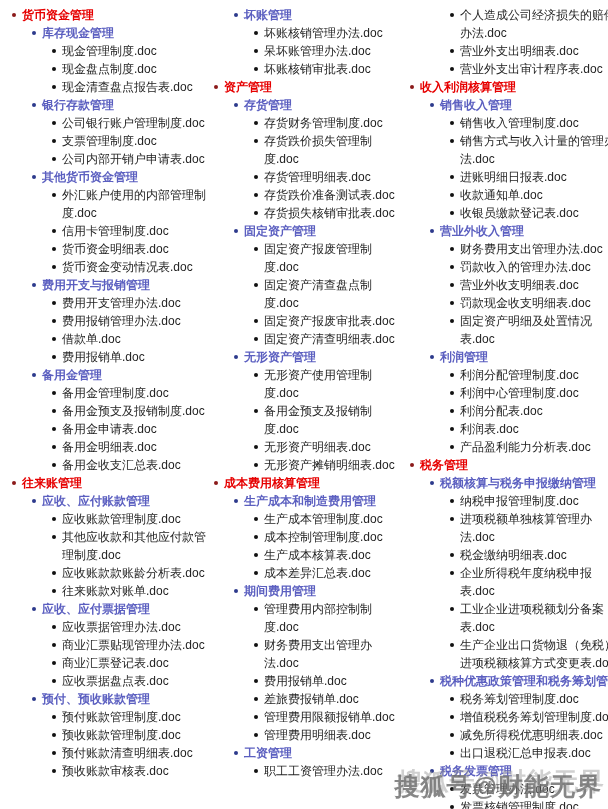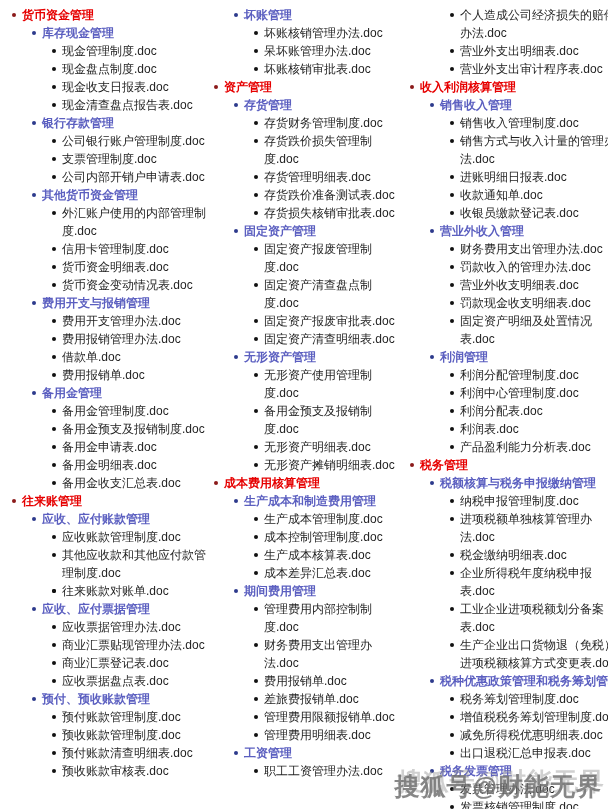--- a/index.html
+++ b/index.html
@@ -53,21 +53,20 @@
 </head>
 <body style="--c-l1: #e60000; --c-l2: #5b5fc0; --c-item: #1f1f1f;">
 
 <div class="page">
   <div class="columns">
     <div class="column">
         <div class="row lvl1"><span class="bullet"></span><span class="txt">货币资金管理</span></div>
         <div class="row lvl2"><span class="bullet"></span><span class="txt">库存现金管理</span></div>
         <div class="row lvl3"><span class="bullet"></span><span class="txt">现金管理制度.doc</span></div>
         <div class="row lvl3"><span class="bullet"></span><span class="txt">现金盘点制度.doc</span></div>
-        <div class="row lvl3"><span class="bullet"></span><span class="txt">现金收支日报表.doc</span></div>
         <div class="row lvl3"><span class="bullet"></span><span class="txt">现金清查盘点报告表.doc</span></div>
         <div class="row lvl2"><span class="bullet"></span><span class="txt">银行存款管理</span></div>
         <div class="row lvl3"><span class="bullet"></span><span class="txt">公司银行账户管理制度.doc</span></div>
         <div class="row lvl3"><span class="bullet"></span><span class="txt">支票管理制度.doc</span></div>
         <div class="row lvl3"><span class="bullet"></span><span class="txt">公司内部开销户申请表.doc</span></div>
         <div class="row lvl2"><span class="bullet"></span><span class="txt">其他货币资金管理</span></div>
         <div class="row lvl3"><span class="bullet"></span><span class="txt">外汇账户使用的内部管理制度.doc</span></div>
         <div class="row lvl3"><span class="bullet"></span><span class="txt">信用卡管理制度.doc</span></div>
         <div class="row lvl3"><span class="bullet"></span><span class="txt">货币资金明细表.doc</span></div>
         <div class="row lvl3"><span class="bullet"></span><span class="txt">货币资金变动情况表.doc</span></div>
@@ -79,21 +78,21 @@
         <div class="row lvl2"><span class="bullet"></span><span class="txt">备用金管理</span></div>
         <div class="row lvl3"><span class="bullet"></span><span class="txt">备用金管理制度.doc</span></div>
         <div class="row lvl3"><span class="bullet"></span><span class="txt">备用金预支及报销制度.doc</span></div>
         <div class="row lvl3"><span class="bullet"></span><span class="txt">备用金申请表.doc</span></div>
         <div class="row lvl3"><span class="bullet"></span><span class="txt">备用金明细表.doc</span></div>
         <div class="row lvl3"><span class="bullet"></span><span class="txt">备用金收支汇总表.doc</span></div>
         <div class="row lvl1"><span class="bullet"></span><span class="txt">往来账管理</span></div>
         <div class="row lvl2"><span class="bullet"></span><span class="txt">应收、应付账款管理</span></div>
         <div class="row lvl3"><span class="bullet"></span><span class="txt">应收账款管理制度.doc</span></div>
         <div class="row lvl3"><span class="bullet"></span><span class="txt">其他应收款和其他应付款管理制度.doc</span></div>
-        <div class="row lvl3"><span class="bullet"></span></div>
+        <div class="row lvl3"><span class="bullet"></span><span class="txt">应收账款款账龄分析表.doc</span></div>
         <div class="row lvl3"><span class="bullet"></span><span class="txt">往来账款对账单.doc</span></div>
         <div class="row lvl2"><span class="bullet"></span><span class="txt">应收、应付票据管理</span></div>
         <div class="row lvl3"><span class="bullet"></span><span class="txt">应收票据管理办法.doc</span></div>
         <div class="row lvl3"><span class="bullet"></span><span class="txt">商业汇票贴现管理办法.doc</span></div>
         <div class="row lvl3"><span class="bullet"></span><span class="txt">商业汇票登记表.doc</span></div>
         <div class="row lvl3"><span class="bullet"></span><span class="txt">应收票据盘点表.doc</span></div>
         <div class="row lvl2"><span class="bullet"></span><span class="txt">预付、预收账款管理</span></div>
         <div class="row lvl3"><span class="bullet"></span><span class="txt">预付账款管理制度.doc</span></div>
         <div class="row lvl3"><span class="bullet"></span><span class="txt">预收账款管理制度.doc</span></div>
         <div class="row lvl3"><span class="bullet"></span><span class="txt">预付账款清查明细表.doc</span></div>

